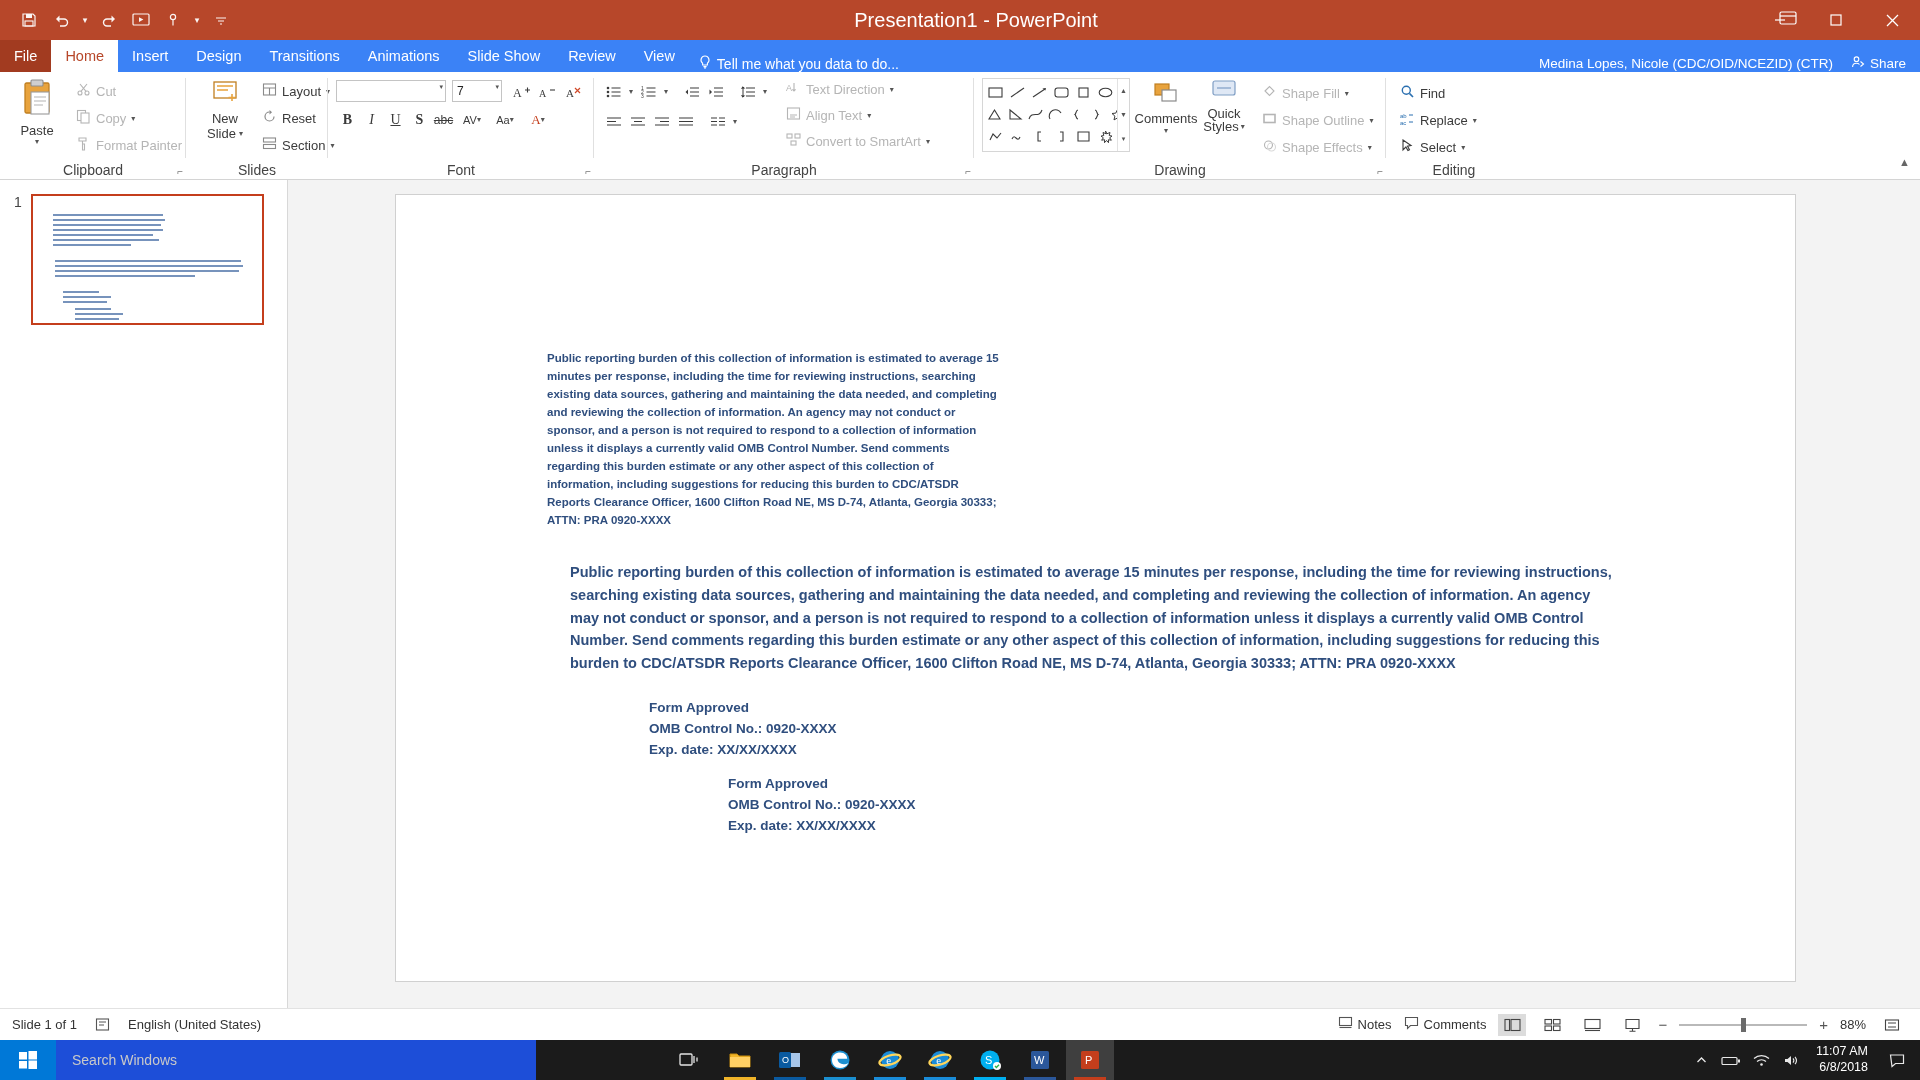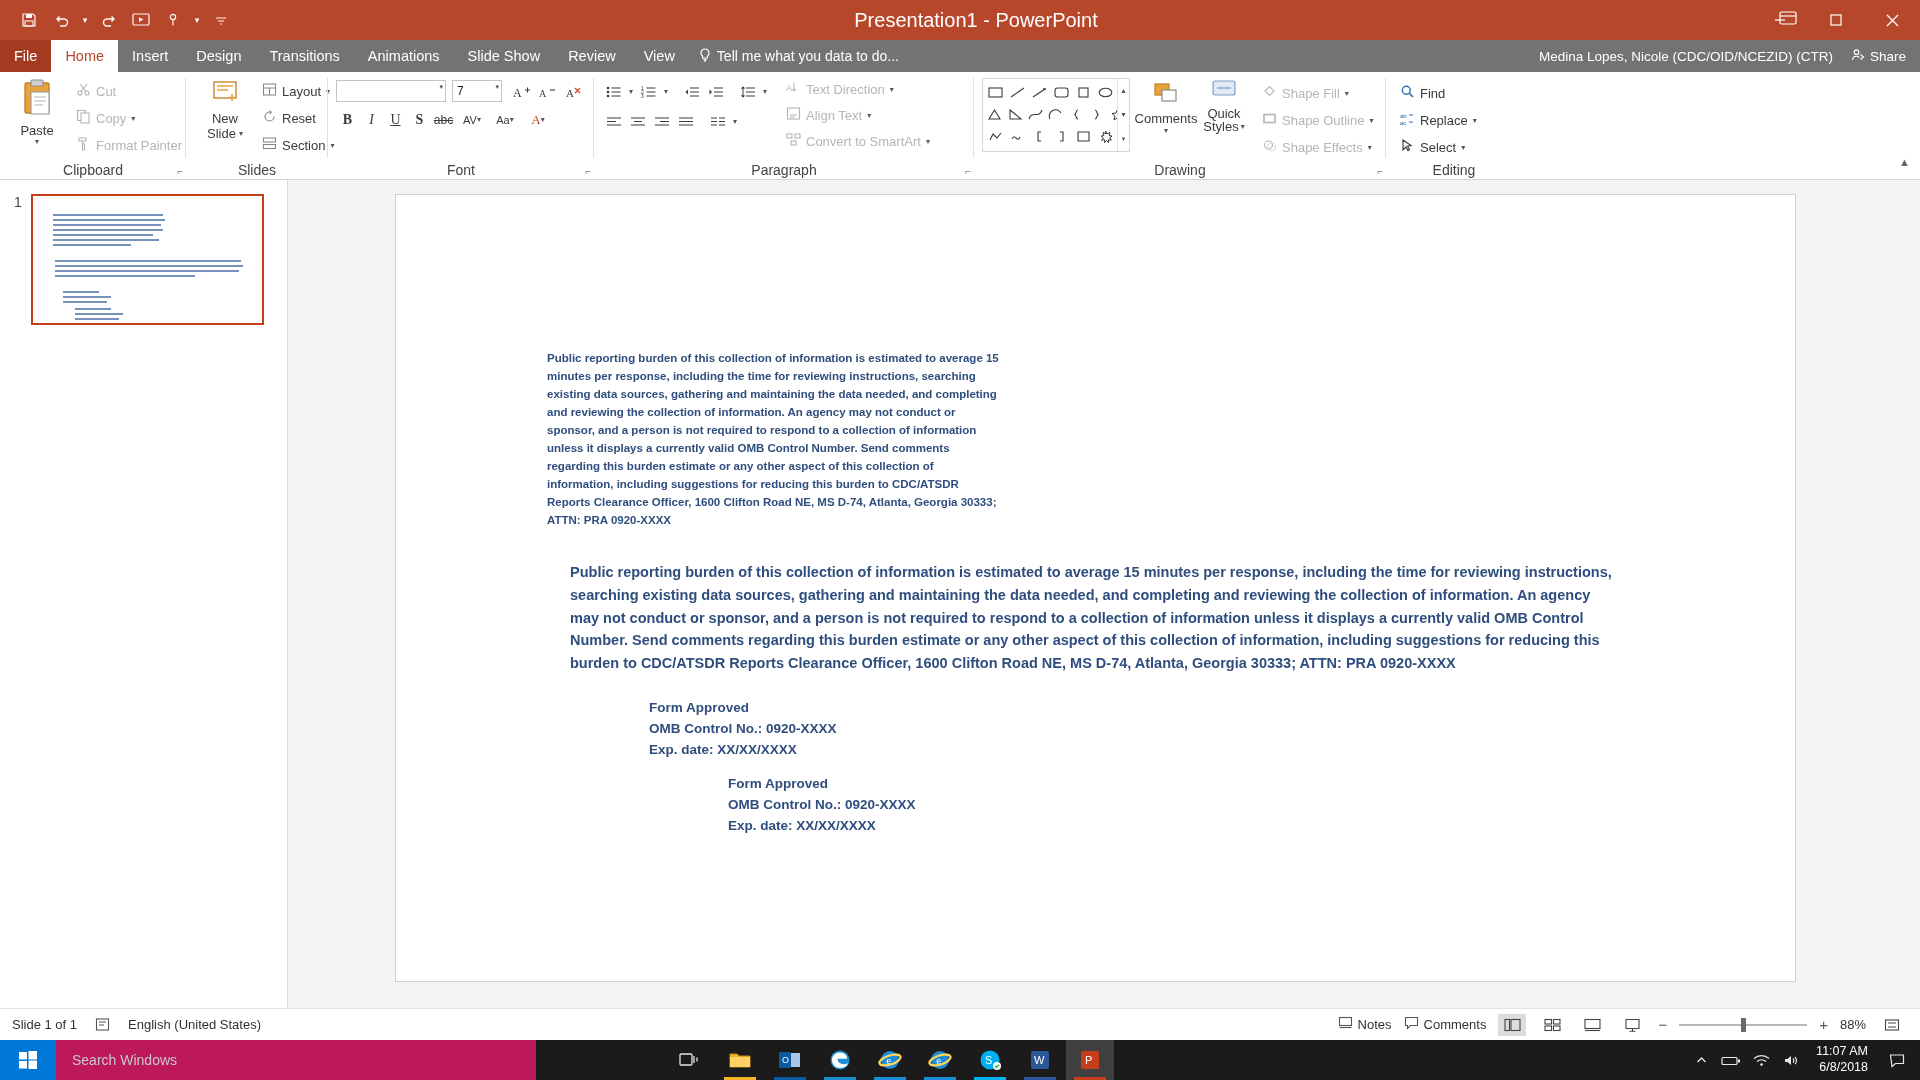--- a/index.html
+++ b/index.html
@@ -28,21 +28,21 @@
     display: flex; align-items: center; justify-content: center;
     font-size: 20px; color: #fff; pointer-events: none;
   }
   .win-controls { position: absolute; right: 0; top: 0; height: 40px; display: flex; }
   .win-btn { width: 56px; height: 40px; display:flex; align-items:center; justify-content:center; color:#fff; cursor: pointer; }
   .ribbon-pin { position: absolute; right: 118px; top: 6px; width: 28px; height: 24px; display:flex;align-items:center;justify-content:center; }
 
   
   .tabbar {
     position: absolute; top: 40px; left: 0; width: 1920px; height: 32px;
-    background: #737373; color: #fff; display: flex; align-items: center;
+    background: #3b82f6; color: #fff; display: flex; align-items: flex-end;
     font-size: 14.5px;
   }
   .tab { padding: 0 14px; display: flex; align-items: center; cursor: pointer; height: 32px; }
   .tab.file { background: #a23b20; }
   .tab.active { background: #ffffff; color: #b7472a; }
   .tellme { display: flex; align-items: center; gap: 6px; padding: 0 10px; color: #fff; font-size: 14px; }
   .tellme .bulb { font-size: 13px; }
   .user-area {
     margin-left: auto; display: flex; align-items: center; gap: 18px; padding-right: 14px; font-size: 13.5px;
   }
@@ -193,21 +193,21 @@
   .zoomtrack { position: absolute; top: 6px; left: 0; width: 128px; height: 2px; background: #b9b9b9; }
   .zoomthumb { position: absolute; top: 0; left: 62px; width: 5px; height: 14px; background: #6a6a6a; }
 
   
   .taskbar {
     position: absolute; left: 0; top: 1040px; width: 1920px; height: 40px; background: #1b1b1b;
     display: flex; align-items: center;
   }
   .startbtn { width: 56px; height: 40px; background: #0078d7; display:flex;align-items:center;justify-content:center; cursor:pointer; }
   .searchbox {
-    width: 480px; height: 40px; background: #be185d; color: #c9c9c9; font-size: 14px;
+    width: 480px; height: 40px; background: #1d4ed8; color: #c9c9c9; font-size: 14px;
     display: flex; align-items: center; padding-left: 16px; cursor: text;
   }
   .tb-icons { display: flex; align-items: center; gap: 2px; margin-left: 130px; }
   .tbi { width: 48px; height: 40px; display:flex;align-items:center;justify-content:center; position: relative; cursor: pointer; }
   .tbi .ul { position: absolute; bottom: 0; left: 8px; width: 32px; height: 3px; }
   .tray { margin-left: auto; display: flex; align-items: center; gap: 4px; padding-right: 6px; color: #e8e8e8; font-size: 12px; }
   .clock { text-align: right; line-height: 1.25; font-size: 12.5px; padding: 0 8px; color: #fff; cursor: pointer; }
   .trayicon { width: 26px; height: 40px; display:flex;align-items:center;justify-content:center; cursor: pointer; }
   .notif { width: 34px; height: 40px; display:flex;align-items:center;justify-content:center; cursor: pointer; }
 </style>

